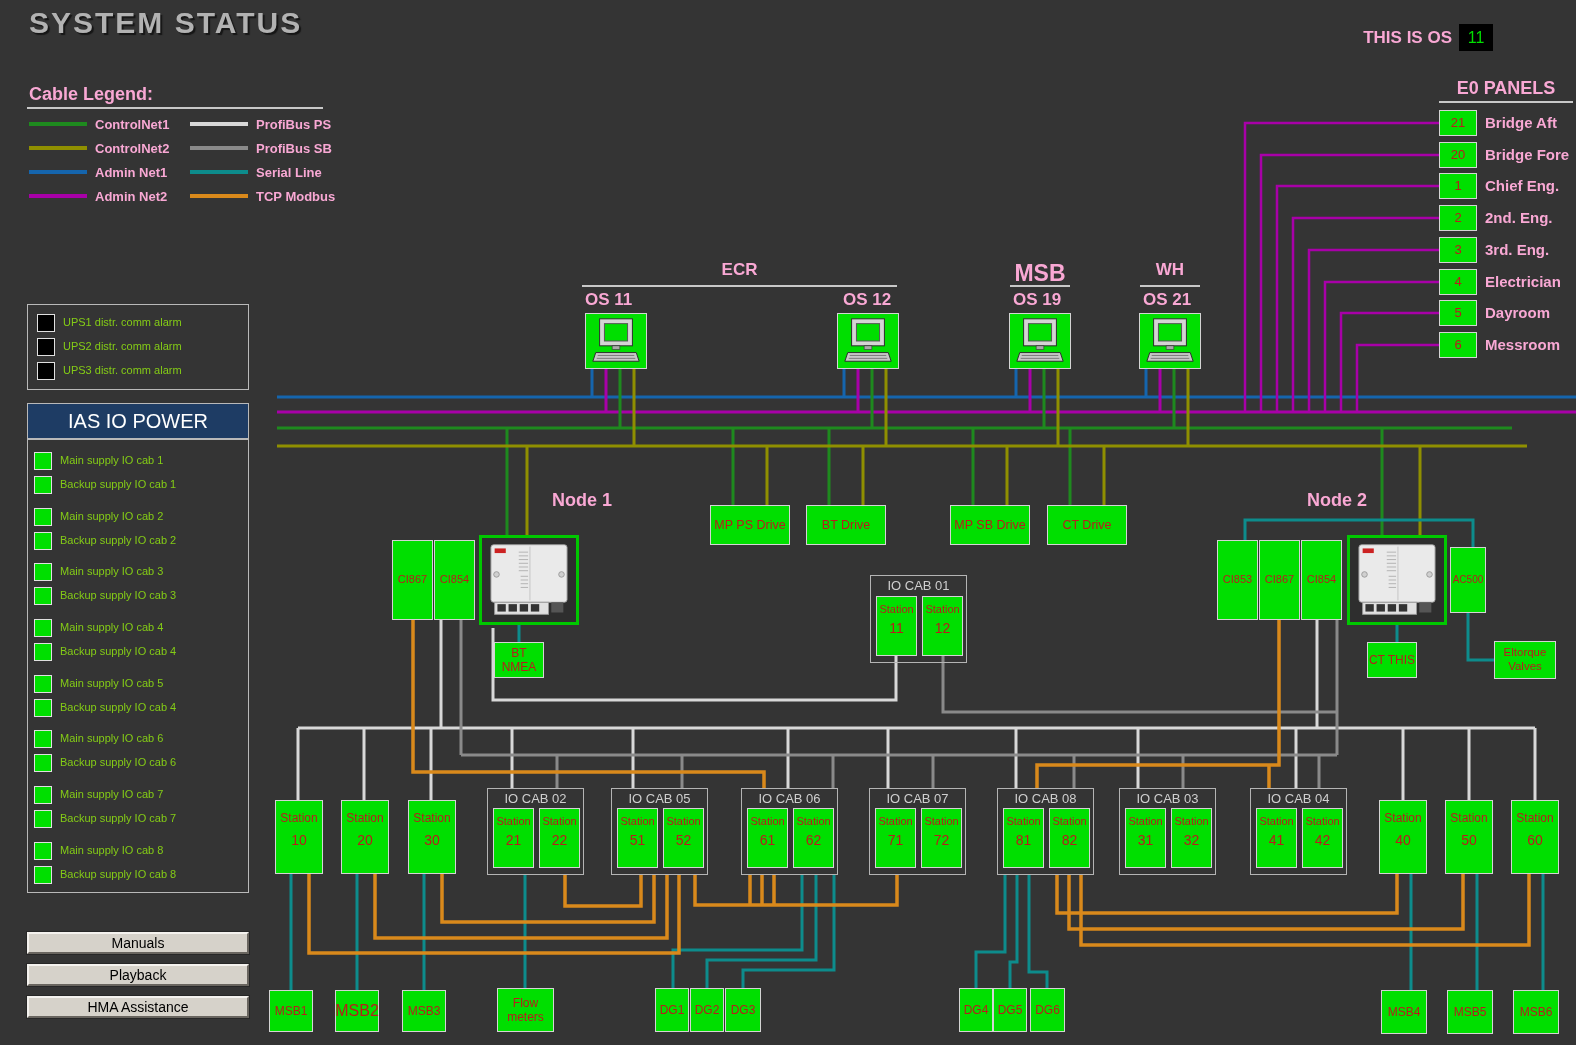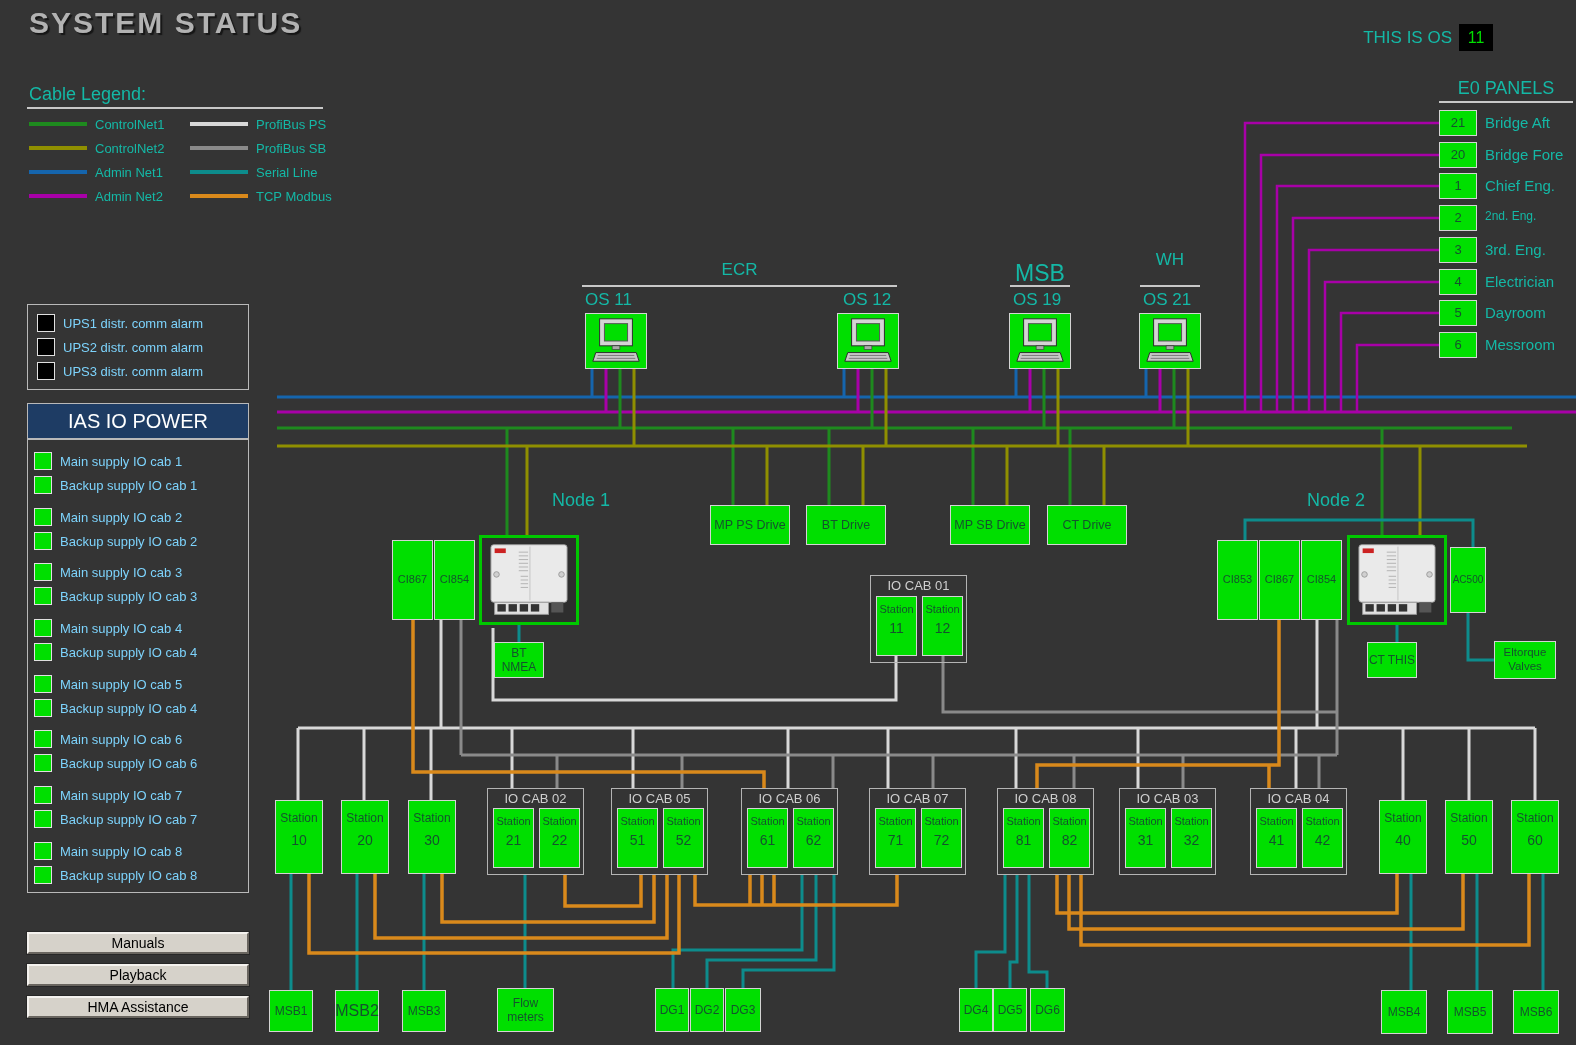--- a/index.html
+++ b/index.html
@@ -1,30 +1,30 @@
 <!DOCTYPE html>
 <html><head>
 <meta charset="utf-8">
 <style>
   html,body{margin:0;padding:0;background:#343434;font-family:"Liberation Sans",sans-serif;}
   #stage{position:relative;width:1576px;height:1045px;background:#343434;overflow:hidden;margin-left:7px;}
   .abs{position:absolute;}
-  .txt{position:absolute;color:#14b8a6;white-space:nowrap;}
+  .txt{position:absolute;color:#f9a8d4;white-space:nowrap;font-weight:bold;}
   .rule{position:absolute;background:#c8c8c8;height:2px;}
   #wires{position:absolute;left:0;top:0;}
-  .gbox{position:absolute;background:#00df00;border:1px solid #d4d4d4;color:#14532d;display:flex;align-items:center;justify-content:center;text-align:center;line-height:1.2;box-sizing:border-box;}
+  .gbox{position:absolute;background:#00df00;border:1px solid #d4d4d4;color:#b91c1c;display:flex;align-items:center;justify-content:center;text-align:center;line-height:1.2;box-sizing:border-box;}
   .stk{flex-direction:column;justify-content:flex-start;}
   .cab{position:absolute;border:1px solid #b4b4b4;color:#cfcfcf;font-size:13px;text-align:center;box-sizing:border-box;}
   .cabt{display:block;padding-top:2px;}
   .panel-h{position:absolute;left:20px;width:222px;height:36px;background:#1e3c64;border:1px solid #b9b9b9;color:#fff;font-size:20px;display:flex;align-items:center;justify-content:center;box-sizing:border-box;}
   .panel-b{position:absolute;left:20px;width:222px;border:1px solid #b9b9b9;box-sizing:border-box;}
   .ind{position:absolute;width:18px;height:18px;border:1px solid #e0e0e0;box-sizing:border-box;}
   .indb{background:#000;}
   .indg{background:#00df00;}
-  .rowlbl{position:absolute;color:#7dd3fc;font-size:13px;white-space:nowrap;}
+  .rowlbl{position:absolute;color:#84cc16;font-size:11px;white-space:nowrap;}
   .btn{position:absolute;left:20px;width:222px;height:22px;background:#d6d2ca;border-top:2px solid #f4f2ee;border-left:2px solid #f4f2ee;border-right:2px solid #69655f;border-bottom:2px solid #69655f;outline:1px solid #272727;color:#000;font-size:14px;display:flex;align-items:center;justify-content:center;box-sizing:border-box;cursor:pointer;}
   .sw{position:absolute;width:58px;height:4px;}
   .num{font-size:14px;}
   .ctrl{position:absolute;border:3px solid #00c800;background:#2e2e2e;display:flex;align-items:center;justify-content:center;box-sizing:border-box;}
   #title{position:absolute;left:22px;top:6px;font-size:30px;font-weight:bold;letter-spacing:2px;color:#b2b2b2;text-shadow:2px 2px 1px #161616;}
 </style>
 </head>
 <body>
 
 <div id="stage">
@@ -149,35 +149,35 @@
 
 <div class="txt" style="left:1432px;top:78px;width:134px;text-align:center;font-size:18px">E0 PANELS</div>
 <div class="rule" style="left:1432px;top:101px;width:134px"></div>
 <div class="gbox" style="left:1432px;top:110px;width:38px;height:26px;font-size:13px">21</div>
 <div class="txt" style="left:1478px;top:114px;font-size:15px">Bridge Aft</div>
 <div class="gbox" style="left:1432px;top:142px;width:38px;height:26px;font-size:13px">20</div>
 <div class="txt" style="left:1478px;top:146px;font-size:15px">Bridge Fore</div>
 <div class="gbox" style="left:1432px;top:173px;width:38px;height:26px;font-size:13px">1</div>
 <div class="txt" style="left:1478px;top:177px;font-size:15px">Chief Eng.</div>
 <div class="gbox" style="left:1432px;top:205px;width:38px;height:26px;font-size:13px">2</div>
-<div class="txt" style="left:1478px;top:209px;font-size:12px">2nd. Eng.</div>
+<div class="txt" style="left:1478px;top:209px;font-size:15px">2nd. Eng.</div>
 <div class="gbox" style="left:1432px;top:237px;width:38px;height:26px;font-size:13px">3</div>
 <div class="txt" style="left:1478px;top:241px;font-size:15px">3rd. Eng.</div>
 <div class="gbox" style="left:1432px;top:269px;width:38px;height:26px;font-size:13px">4</div>
 <div class="txt" style="left:1478px;top:273px;font-size:15px">Electrician</div>
 <div class="gbox" style="left:1432px;top:300px;width:38px;height:26px;font-size:13px">5</div>
 <div class="txt" style="left:1478px;top:304px;font-size:15px">Dayroom</div>
 <div class="gbox" style="left:1432px;top:332px;width:38px;height:26px;font-size:13px">6</div>
 <div class="txt" style="left:1478px;top:336px;font-size:15px">Messroom</div>
 
 <div class="txt" style="left:575px;top:260px;width:315px;text-align:center;font-size:17px">ECR</div>
 <div class="rule" style="left:575px;top:285px;width:315px;height:1.5px"></div>
 <div class="txt" style="left:1003px;top:260px;width:60px;text-align:center;font-size:23px">MSB</div>
 <div class="rule" style="left:1003px;top:285px;width:60px;height:1.5px"></div>
-<div class="txt" style="left:1133px;top:250px;width:60px;text-align:center;font-size:17px">WH</div>
+<div class="txt" style="left:1133px;top:260px;width:60px;text-align:center;font-size:17px">WH</div>
 <div class="rule" style="left:1133px;top:285px;width:60px;height:1.5px"></div>
 <div class="txt" style="left:578px;top:290px;font-size:17px">OS 11</div>
 <div class="txt" style="left:836px;top:290px;font-size:17px">OS 12</div>
 <div class="txt" style="left:1006px;top:290px;font-size:17px">OS 19</div>
 <div class="txt" style="left:1136px;top:290px;font-size:17px">OS 21</div>
 <div class="gbox" style="left:578px;top:313px;width:62px;height:56px">
       <svg width="60" height="54">
         <use href="#pc"></use>
       </svg>
     </div>

